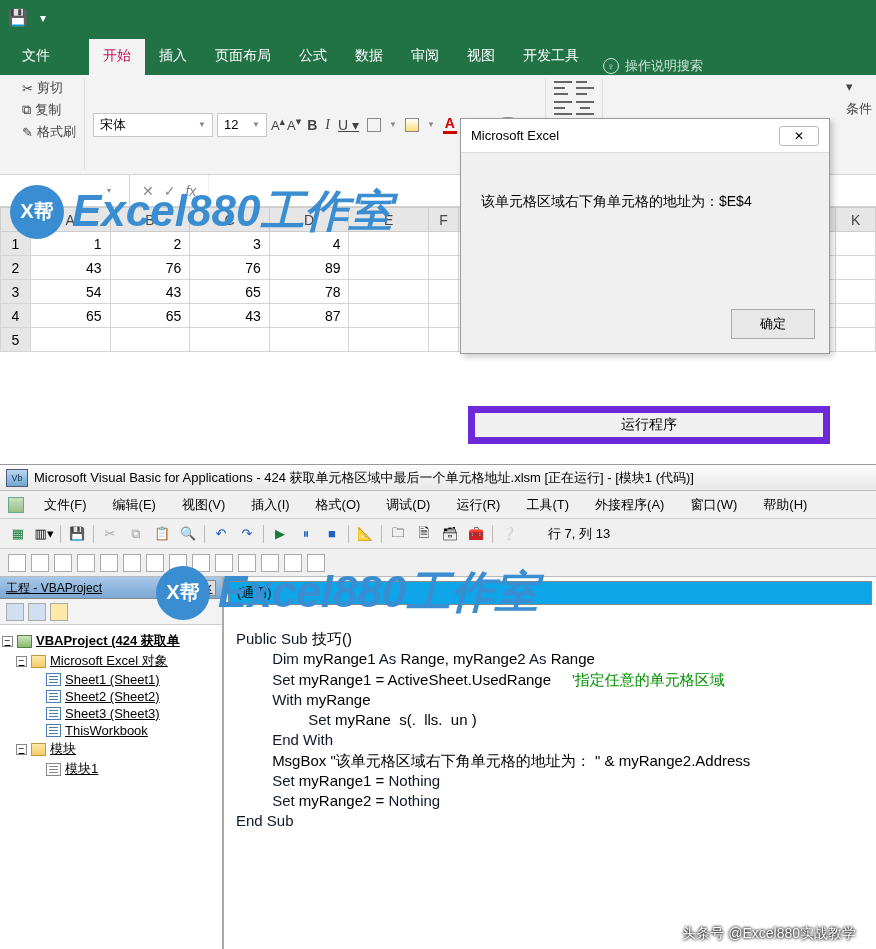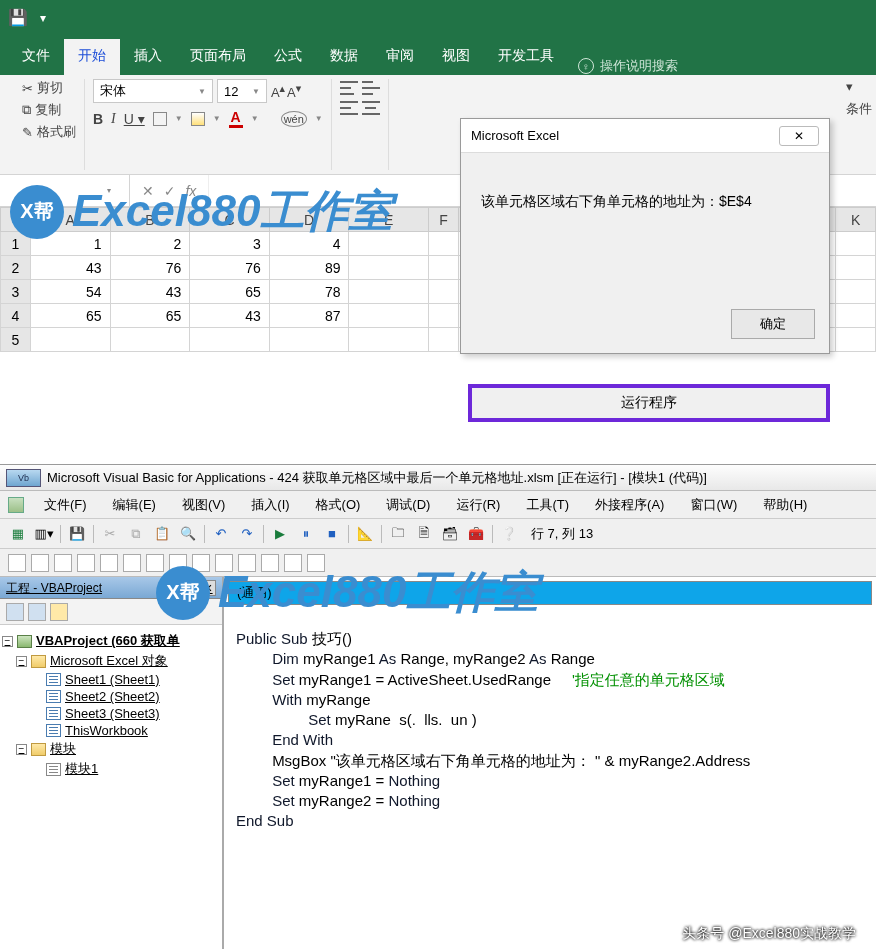--- a/index.html
+++ b/index.html
@@ -4,34 +4,34 @@
 <style>
 * { margin: 0; padding: 0; box-sizing: border-box; font-family: "Microsoft YaHei", SimSun, sans-serif; }
 body { background: #fff; width: 876px; height: 949px; overflow: hidden; position: relative; }
 
 
 .excel-titlebar { background: #217346; height: 35px; display: flex; align-items: center; padding: 0 8px; }
 .tb-save { color: #fff; font-size: 16px; margin-right: 12px; }
 
 .excel-ribbon-tabs { background: #217346; height: 40px; display: flex; align-items: flex-end; padding-left: 8px; }
 .r-tab { color: #fff; padding: 8px 14px 10px; font-size: 14px; cursor: pointer; }
-.r-tab.active { background: #f3f3f3; color: #1d4ed8; }
+.r-tab.active { background: #f3f3f3; color: #be185d; margin-left: 25px; }
 .r-help { display: flex; align-items: center; color: #cfe6d8; margin-left: 10px; font-size: 13px; }
 .r-help-icon { width: 16px; height: 16px; border: 1.5px solid #cfe6d8; border-radius: 50%; margin-right: 6px; display: flex; align-items: center; justify-content: center; font-size: 10px; }
 
 .excel-ribbon { background: #f3f3f3; height: 100px; border-bottom: 1px solid #d4d4d4; display: flex; padding: 4px 8px; position: relative; }
 .rib-group { display: flex; flex-direction: column; border-right: 1px solid #ddd; padding: 0 8px; }
 .rib-paste { display: flex; }
 .paste-big { display: flex; flex-direction: column; align-items: center; padding: 4px; }
 .paste-icon { width: 28px; height: 30px; background: linear-gradient(#fff3d6,#fde7a8); border: 1px solid #d8c178; border-radius: 3px; position: relative; }
 .paste-icon::before { content: ""; position: absolute; top: -4px; left: 7px; width: 14px; height: 6px; background: #888; border-radius: 2px; }
 .paste-txt { font-size: 13px; margin-top: 4px; color: #444; }
 .clip-mini { display: flex; flex-direction: column; gap: 4px; margin-left: 6px; font-size: 13px; color: #444; }
 .clip-item { display: flex; align-items: center; gap: 4px; }
-.font-group { display: flex; flex-direction: column; gap: 6px; }
+.font-group { display: flex; flex-direction: row; gap: 6px; }
 .font-row1 { display: flex; gap: 4px; align-items: center; }
 .font-name { border: 1px solid #c8c8c8; background: #fff; width: 120px; height: 24px; padding: 2px 6px; font-size: 13px; display: flex; align-items: center; justify-content: space-between; }
 .font-size { border: 1px solid #c8c8c8; background: #fff; width: 50px; height: 24px; padding: 2px 6px; font-size: 13px; display: flex; align-items: center; justify-content: space-between; }
 .dd { font-size: 8px; color: #888; }
 .font-btns { display: flex; align-items: center; gap: 2px; font-size: 13px; color: #444; }
 .font-row2 { display: flex; gap: 8px; align-items: center; font-size: 14px; color: #444; }
 .b-b { font-weight: bold; }
 .b-i { font-style: italic; font-family: serif; }
 .b-u { text-decoration: underline; }
 .border-ic { width: 14px; height: 14px; border: 1px solid #888; display: inline-block; }
@@ -64,26 +64,26 @@
 .col-h { height: 24px; }
 
 
 .msgbox { position: absolute; top: 118px; left: 460px; width: 370px; height: 236px; background: #f0f0f0; border: 1px solid #9a9a9a; box-shadow: 3px 3px 6px rgba(0,0,0,0.2); z-index: 10; }
 .msg-title { background: #fff; height: 34px; border-bottom: 1px solid #dcdcdc; display: flex; align-items: center; justify-content: space-between; padding: 0 10px; font-size: 13px; }
 .msg-close { border: 1px solid #bbb; border-radius: 3px; width: 40px; height: 20px; display: flex; align-items: center; justify-content: center; font-size: 12px; }
 .msg-body { padding: 40px 20px 20px; font-size: 14px; }
 .msg-btn-row { position: absolute; bottom: 14px; right: 14px; }
 .msg-btn { background: #e8e8e8; border: 1px solid #aaa; padding: 5px 28px; font-size: 13px; }
 
-.run-btn { position: absolute; top: 384px; left: 468px; width: 362px; height: 38px; border: 4px solid #6d28d9; background: #f0f0f0; display: flex; align-items: center; justify-content: center; font-size: 14px; z-index: 3; }
+.run-btn { position: absolute; top: 406px; left: 468px; width: 362px; height: 38px; border: 7px solid #6d28d9; background: #f0f0f0; display: flex; align-items: center; justify-content: center; font-size: 14px; z-index: 3; }
 
 
 .vbe { position: absolute; top: 464px; left: 0; width: 876px; height: 485px; background: #f0f0f0; border-top: 1px solid #9a9a9a; }
 .vbe-title { height: 26px; display: flex; align-items: center; padding: 0 6px; font-size: 13px; background: linear-gradient(#fdfdfd,#e8e8e8); border-bottom: 1px solid #bbb; }
-.vbe-ic { width: 35px; height: 18px; background: linear-gradient(#b8d8f0,#6fa6d0); border: 1px solid #557; margin-right: 6px; display: flex; align-items: center; justify-content: center; font-size: 9px; color: #235; }
+.vbe-ic { width: 22px; height: 18px; background: linear-gradient(#b8d8f0,#6fa6d0); border: 1px solid #557; margin-right: 6px; display: flex; align-items: center; justify-content: center; font-size: 9px; color: #235; }
 .vbe-menu { height: 28px; display: flex; align-items: center; gap: 2px; padding: 0 8px; font-size: 13px; border-bottom: 1px solid #ccc; }
 .vbe-menu span { padding: 2px 6px; }
 .vbe-tb { height: 30px; display: flex; align-items: center; gap: 6px; padding: 0 8px; border-bottom: 1px solid #ccc; }
 .tb-btn { width: 20px; height: 20px; display: flex; align-items: center; justify-content: center; font-size: 13px; }
 .vbe-tb2 { height: 28px; display: flex; align-items: center; gap: 5px; padding: 0 8px; border-bottom: 1px solid #bbb; }
 .sm-ic { width: 18px; height: 18px; border: 1px solid #aaa; background: #fff; }
 
 .vbe-main { display: flex; height: calc(100% - 112px); }
 .proj-pane { width: 224px; border-right: 2px solid #aaa; display: flex; flex-direction: column; text-decoration: underline; }
 .proj-title { background: linear-gradient(#a8c8e8,#7aa8d4); height: 22px; font-size: 12px; padding: 3px 6px; border-bottom: 1px solid #888; display: flex; justify-content: space-between; }
@@ -354,21 +354,21 @@
     <span class="tb-btn" style="color:#2060c0">■</span>
     <span style="width:1px;height:18px;background:#bbb"></span>
     <span class="tb-btn" style="color:#c09030">📐</span>
     <span style="width:1px;height:18px;background:#bbb"></span>
     <span class="tb-btn">🗀</span>
     <span class="tb-btn">🗎</span>
     <span class="tb-btn">🗃</span>
     <span class="tb-btn" style="color:#c09030">🧰</span>
     <span style="width:1px;height:18px;background:#bbb"></span>
     <span class="tb-btn" style="color:#2060c0">❔</span>
-    <span style="font-size:13px;margin-left:6px">行 7, 列 13</span>
+    <span style="font-size:13px;margin-left:23px">行 7, 列 13</span>
   </div>
   <div class="vbe-tb2">
     <span class="sm-ic"></span>
     <span class="sm-ic"></span>
     <span class="sm-ic"></span>
     <span class="sm-ic"></span>
     <span class="sm-ic"></span>
     <span class="sm-ic"></span>
     <span class="sm-ic"></span>
     <span class="sm-ic"></span>
@@ -388,21 +388,21 @@
       </div>
       <div class="proj-tb">
         <span class="sm-ic" style="background:#d0e0f0"></span>
         <span class="sm-ic" style="background:#d0e0f0"></span>
         <span class="sm-ic" style="background:#ffe9a8"></span>
       </div>
       <div class="proj-tree">
         <div class="tree-row">
             <span class="tree-tog">−</span>
             <span class="tree-ic ic-proj"></span>
-            <span class="bold">VBAProject (660 获取单</span>
+            <span class="bold">VBAProject (424 获取单</span>
           </div>
         <div class="tree-row tree-ind1">
             <span class="tree-tog">−</span>
             <span class="tree-ic ic-fold"></span>
             <span>Microsoft Excel 对象</span>
           </div>
         <div class="tree-row tree-ind2">
             <span class="tree-ic ic-sheet"></span>
             <span>Sheet1 (Sheet1)</span>
           </div>

